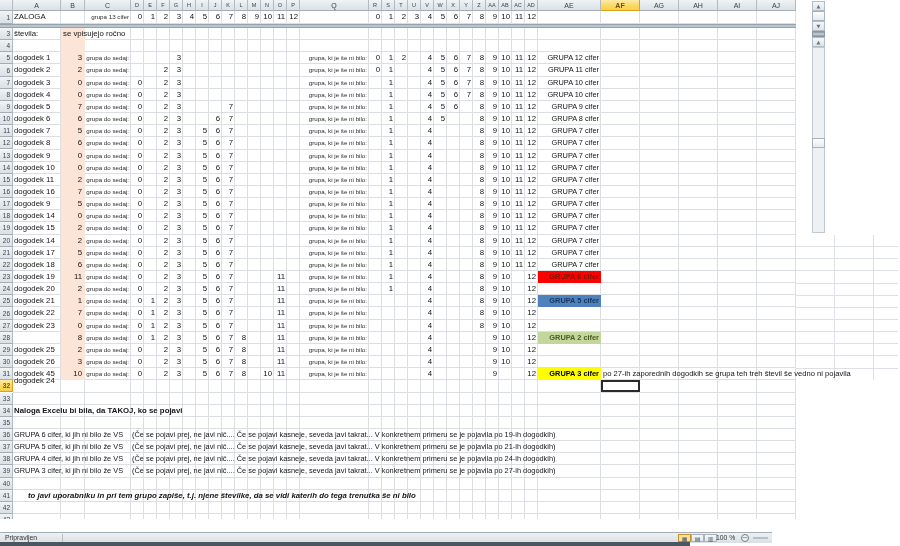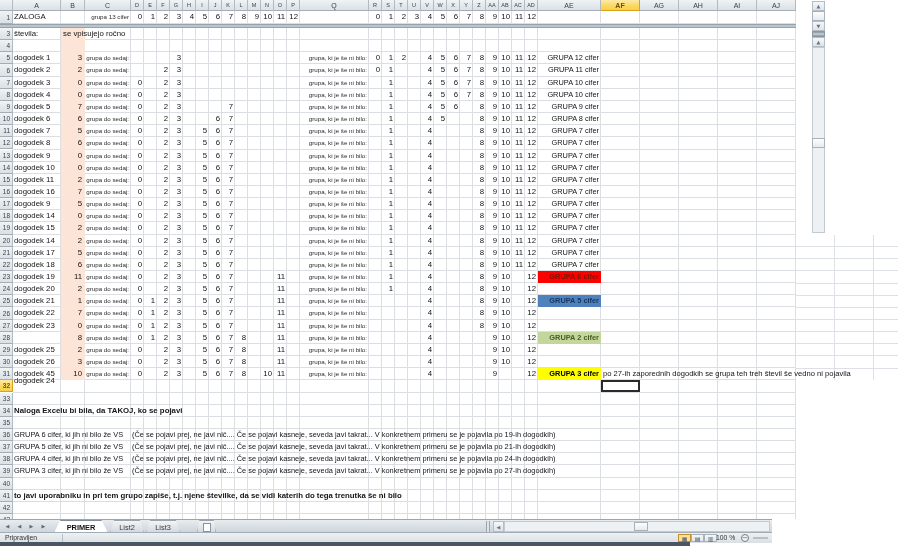--- a/index.html
+++ b/index.html
@@ -741,50 +741,34 @@
       <div class="t note" style="left: 603px; top: 368.2px; height: 12.15px;">po 27-ih zaporednih dogodkih se grupa teh treh števil še vedno ni pojavila</div>
       <div class="t bnote bold" style="left: 14px; top: 404.65px; height: 12.15px;">Naloga Excelu bi bila, da TAKOJ, ko se pojavi</div>
       <div class="t bnote clip" style="left: 14px; top: 428.95px; width: 117px; height: 12.15px;">GRUPA 6 cifer, ki jih ni bilo že VS</div>
       <div class="t bnote" style="left: 132px; top: 428.95px; height: 12.15px;">(Če se pojavi prej, ne javi nič.... Če se pojavi kasneje, seveda javi takrat... V konkretnem primeru se je pojavila po 19-ih dogodkih)</div>
       <div class="t bnote clip" style="left: 14px; top: 441.1px; width: 117px; height: 12.15px;">GRUPA 5 cifer, ki jih ni bilo že VS</div>
       <div class="t bnote" style="left: 132px; top: 441.1px; height: 12.15px;">(Če se pojavi prej, ne javi nič.... Če se pojavi kasneje, seveda javi takrat... V konkretnem primeru se je pojavila po 21-ih dogodkih)</div>
       <div class="t bnote clip" style="left: 14px; top: 453.25px; width: 117px; height: 12.15px;">GRUPA 4 cifer, ki jih ni bilo že VS</div>
       <div class="t bnote" style="left: 132px; top: 453.25px; height: 12.15px;">(Če se pojavi prej, ne javi nič.... Če se pojavi kasneje, seveda javi takrat... V konkretnem primeru se je pojavila po 24-ih dogodkih)</div>
       <div class="t bnote clip" style="left: 14px; top: 465.4px; width: 117px; height: 12.15px;">GRUPA 3 cifer, ki jih ni bilo že VS</div>
       <div class="t bnote" style="left: 132px; top: 465.4px; height: 12.15px;">(Če se pojavi prej, ne javi nič.... Če se pojavi kasneje, seveda javi takrat... V konkretnem primeru se je pojavila po 27-ih dogodkih)</div>
-      <div class="t bnote bold" style="left: 14px; top: 489.7px; height: 12.15px;">to javi uporabniku in pri tem grupo zapiše, t.j. njene številke, da se vidi katerih do tega trenutka še ni bilo</div>
+      <div class="t bnote bold" style="left: 28px; top: 489.7px; height: 12.15px; font-style: italic;">to javi uporabniku in pri tem grupo zapiše, t.j. njene številke, da se vidi katerih do tega trenutka še ni bilo</div>
       <div class="selbox" style="left: 601px; top: 380.35px; width: 39px; height: 12.15px;"></div>
     </div>
 
   <div id="splitbar"></div>
 
   <div class="chrome sbtn ico" id="vs-up1" style="left:812px;top:1px;width:13px;height:10px;">▲</div>
   <div class="chrome sthumb" style="left:812px;top:11px;width:13px;height:10px;"></div>
   <div class="chrome sbtn ico" id="vs-dn1" style="left:812px;top:21px;width:13px;height:10px;">▼</div>
   <div class="chrome" id="vs-split" style="left:812px;top:31px;width:13px;height:6px;"></div>
   <div class="chrome sbtn ico" id="vs-up2" style="left:812px;top:37px;width:13px;height:10px;">▲</div>
   <div class="chrome strack" style="left:812px;top:47px;width:13px;height:186px;"></div>
   <div class="chrome sthumb" style="left:812px;top:138px;width:13px;height:10px;"></div>
 
-  <div id="tabbar">
-    <span class="navbtn ico" style="left:2px;">◀</span>
-    <span class="navbtn ico" style="left:14px;">◀</span>
-    <span class="navbtn ico" style="left:26px;">▶</span>
-    <span class="navbtn ico" style="left:38px;">▶</span>
-    <div class="tab active" style="left:54px;width:54px;">PRIMER</div>
-    <div class="tab inactive" style="left:110px;width:34px;">List2</div>
-    <div class="tab inactive" style="left:146px;width:34px;">List3</div>
-    <div class="tab insert" style="left:197px;width:19px;">
-      <div class="sheeticon"></div>
-    </div>
-    <div id="tab-splitter"></div>
-    <div class="sbtn ico" style="left:493px;top:1px;width:11px;height:11px;line-height:10px;">◀</div>
-    <div class="strack" style="left:504px;top:1px;width:266px;height:11px;"></div>
-    <div class="sthumb" style="left:634px;top:2px;width:14px;height:9px;"></div>
-  </div>
 
   <div id="statusbar">
     <span id="status-text">Pripravljen</span>
     <div id="status-sep"></div>
     <div class="viewbtn on ico" style="left:678px;">▦</div>
     <div class="viewbtn ico" style="left:691px;">▤</div>
     <div class="viewbtn ico" style="left:704px;">▥</div>
     <span id="zoom-level">100 %</span>
     <div id="zoom-out" class="ico">−</div>
     <div id="zoom-track"></div>

